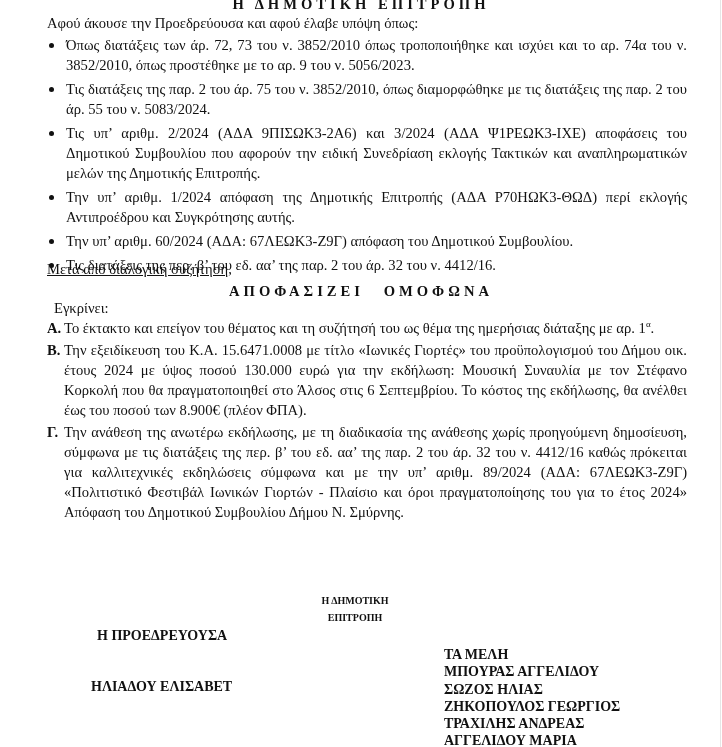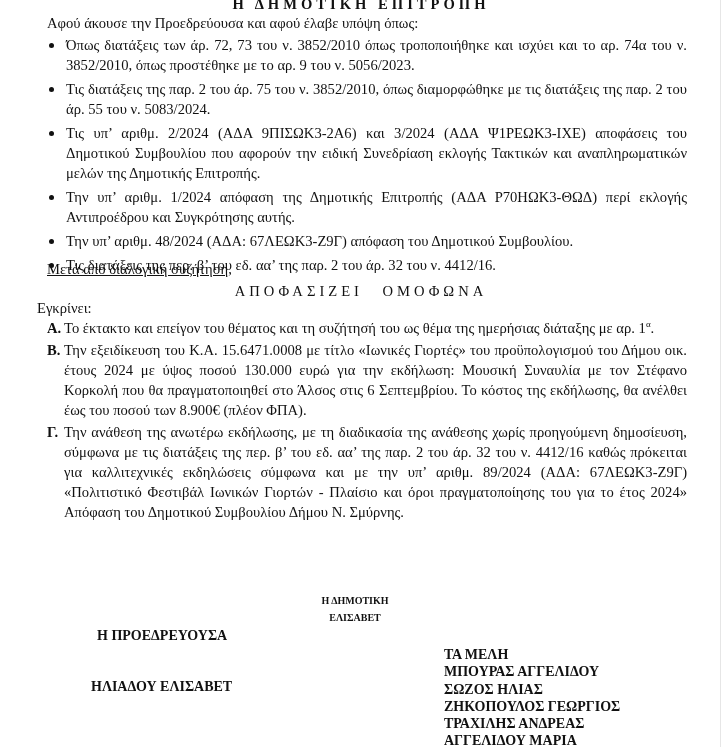--- a/index.html
+++ b/index.html
@@ -17,23 +17,23 @@
   .intro { position: absolute; left: 47px; top: 13px; }
   ul.bullets { position: absolute; left: 47px; top: 35px; width: 640px; margin: 0; padding: 0; list-style: none; }
   ul.bullets li { position: relative; padding-left: 19px; text-align: justify; margin-bottom: 4px; }
   ul.bullets li::before {
     content: ""; position: absolute; left: 2px; top: 8px; width: 5px; height: 5px;
     border-radius: 50%; background: #111;
   }
   .after { position: absolute; left: 47px; top: 259px; text-decoration: underline; }
   .decide {
     position: absolute; left: 0; width: 722px; text-align: center; top: 281px;
-    font-weight: normal; letter-spacing: 4px; word-spacing: 12px;
+    font-weight: bold; letter-spacing: 4px; word-spacing: 12px;
   }
-  .approves { position: absolute; left: 37px; top: 298px; text-align: center; }
+  .approves { position: absolute; left: 54px; top: 298px; text-align: center; }
   ol.items { position: absolute; left: 47px; top: 318px; width: 640px; margin: 0; padding: 0; list-style: none; }
   ol.items li { position: relative; padding-left: 17px; text-align: justify; margin-bottom: 2px; }
   ol.items li .mark { position: absolute; left: 0; top: 0; font-weight: bold; }
   sup { font-size: 9px; line-height: 0; }
   .sig-title {
     position: absolute; left: 300px; width: 110px; top: 592px; text-align: center;
     font-weight: bold; line-height: 17px; font-size: 10px;
   }
   .president-label { position: absolute; left: 97px; top: 626px; font-weight: bold; font-size: 14px; }
   .president-name { position: absolute; left: 91px; top: 677px; font-weight: bold; font-size: 14px; text-align: center; }
@@ -48,21 +48,21 @@
 
   <div class="title">Η ΔΗΜΟΤΙΚΗ ΕΠΙΤΡΟΠΗ</div>
 
   <div class="intro">Αφού άκουσε την Προεδρεύουσα και αφού έλαβε υπόψη όπως:</div>
 
   <ul class="bullets">
     <li>Όπως διατάξεις των άρ. 72, 73 του ν. 3852/2010 όπως τροποποιήθηκε και ισχύει και το αρ. 74α του ν. 3852/2010, όπως προστέθηκε με το αρ. 9 του ν. 5056/2023.</li>
     <li>Τις διατάξεις της παρ. 2 του άρ. 75 του ν. 3852/2010, όπως διαμορφώθηκε με τις διατάξεις της παρ. 2 του άρ. 55 του ν. 5083/2024.</li>
     <li>Τις υπ’ αριθμ. 2/2024 (ΑΔΑ 9ΠΙΣΩΚ3-2Α6) και 3/2024 (ΑΔΑ Ψ1ΡΕΩΚ3-ΙΧΕ) αποφάσεις του Δημοτικού Συμβουλίου που αφορούν την ειδική Συνεδρίαση εκλογής Τακτικών και αναπληρωματικών μελών της Δημοτικής Επιτροπής.</li>
     <li>Την υπ’ αριθμ. 1/2024 απόφαση της Δημοτικής Επιτροπής (ΑΔΑ Ρ70ΗΩΚ3-ΘΩΔ) περί εκλογής Αντιπροέδρου και Συγκρότησης αυτής.</li>
-    <li>Την υπ’ αριθμ. 48/2024 (ΑΔΑ: 67ΛΕΩΚ3-Ζ9Γ) απόφαση του Δημοτικού Συμβουλίου.</li>
+    <li>Την υπ’ αριθμ. 60/2024 (ΑΔΑ: 67ΛΕΩΚ3-Ζ9Γ) απόφαση του Δημοτικού Συμβουλίου.</li>
     <li>Τις διατάξεις της περ. β’ του εδ. αα’  της παρ. 2 του άρ. 32 του ν. 4412/16.</li>
   </ul>
 
   <div class="after">Μετά από διαλογική συζήτηση,</div>
 
   <div class="decide">ΑΠΟΦΑΣΙΖΕΙ ΟΜΟΦΩΝΑ</div>
 
   <div class="approves">Εγκρίνει:</div>
 
   <ol class="items">
@@ -75,21 +75,21 @@
       <span>Την εξειδίκευση του Κ.Α. 15.6471.0008 με τίτλο  «Ιωνικές Γιορτές» του προϋπολογισμού του Δήμου οικ. έτους 2024 με ύψος ποσού 130.000 ευρώ για την εκδήλωση: Μουσική Συναυλία με τον Στέφανο Κορκολή που θα πραγματοποιηθεί στο Άλσος στις 6 Σεπτεμβρίου. Το κόστος της εκδήλωσης, θα ανέλθει έως του ποσού των 8.900€ (πλέον ΦΠΑ).</span>
     </li>
     <li>
       <span class="mark">Γ.</span>
       <span>Την ανάθεση της ανωτέρω εκδήλωσης, με τη διαδικασία της ανάθεσης χωρίς προηγούμενη δημοσίευση, σύμφωνα με τις διατάξεις της περ. β’ του εδ. αα’  της παρ. 2 του άρ. 32 του ν. 4412/16 καθώς πρόκειται για καλλιτεχνικές εκδηλώσεις σύμφωνα και με την υπ’ αριθμ. 89/2024 (ΑΔΑ: 67ΛΕΩΚ3-Ζ9Γ) «Πολιτιστικό Φεστιβάλ Ιωνικών Γιορτών - Πλαίσιο και όροι πραγματοποίησης του για το έτος 2024» Απόφαση του Δημοτικού Συμβουλίου Δήμου Ν. Σμύρνης.</span>
     </li>
   </ol>
 
   <div class="sig-title">
     <div>Η ΔΗΜΟΤΙΚΗ</div>
-    <div>ΕΛΙΣΑΒΕΤ</div>
+    <div>ΕΠΙΤΡΟΠΗ</div>
   </div>
 
   <div class="president-label">Η ΠΡΟΕΔΡΕΥΟΥΣΑ</div>
   <div class="president-name">ΗΛΙΑΔΟΥ ΕΛΙΣΑΒΕΤ</div>
 
   <div class="members">
     <div>ΤΑ ΜΕΛΗ</div>
     <div>ΜΠΟΥΡΑΣ ΑΓΓΕΛΙΔΟΥ</div>
     <div>ΣΩΖΟΣ ΗΛΙΑΣ</div>
     <div>ΖΗΚΟΠΟΥΛΟΣ ΓΕΩΡΓΙΟΣ</div>

